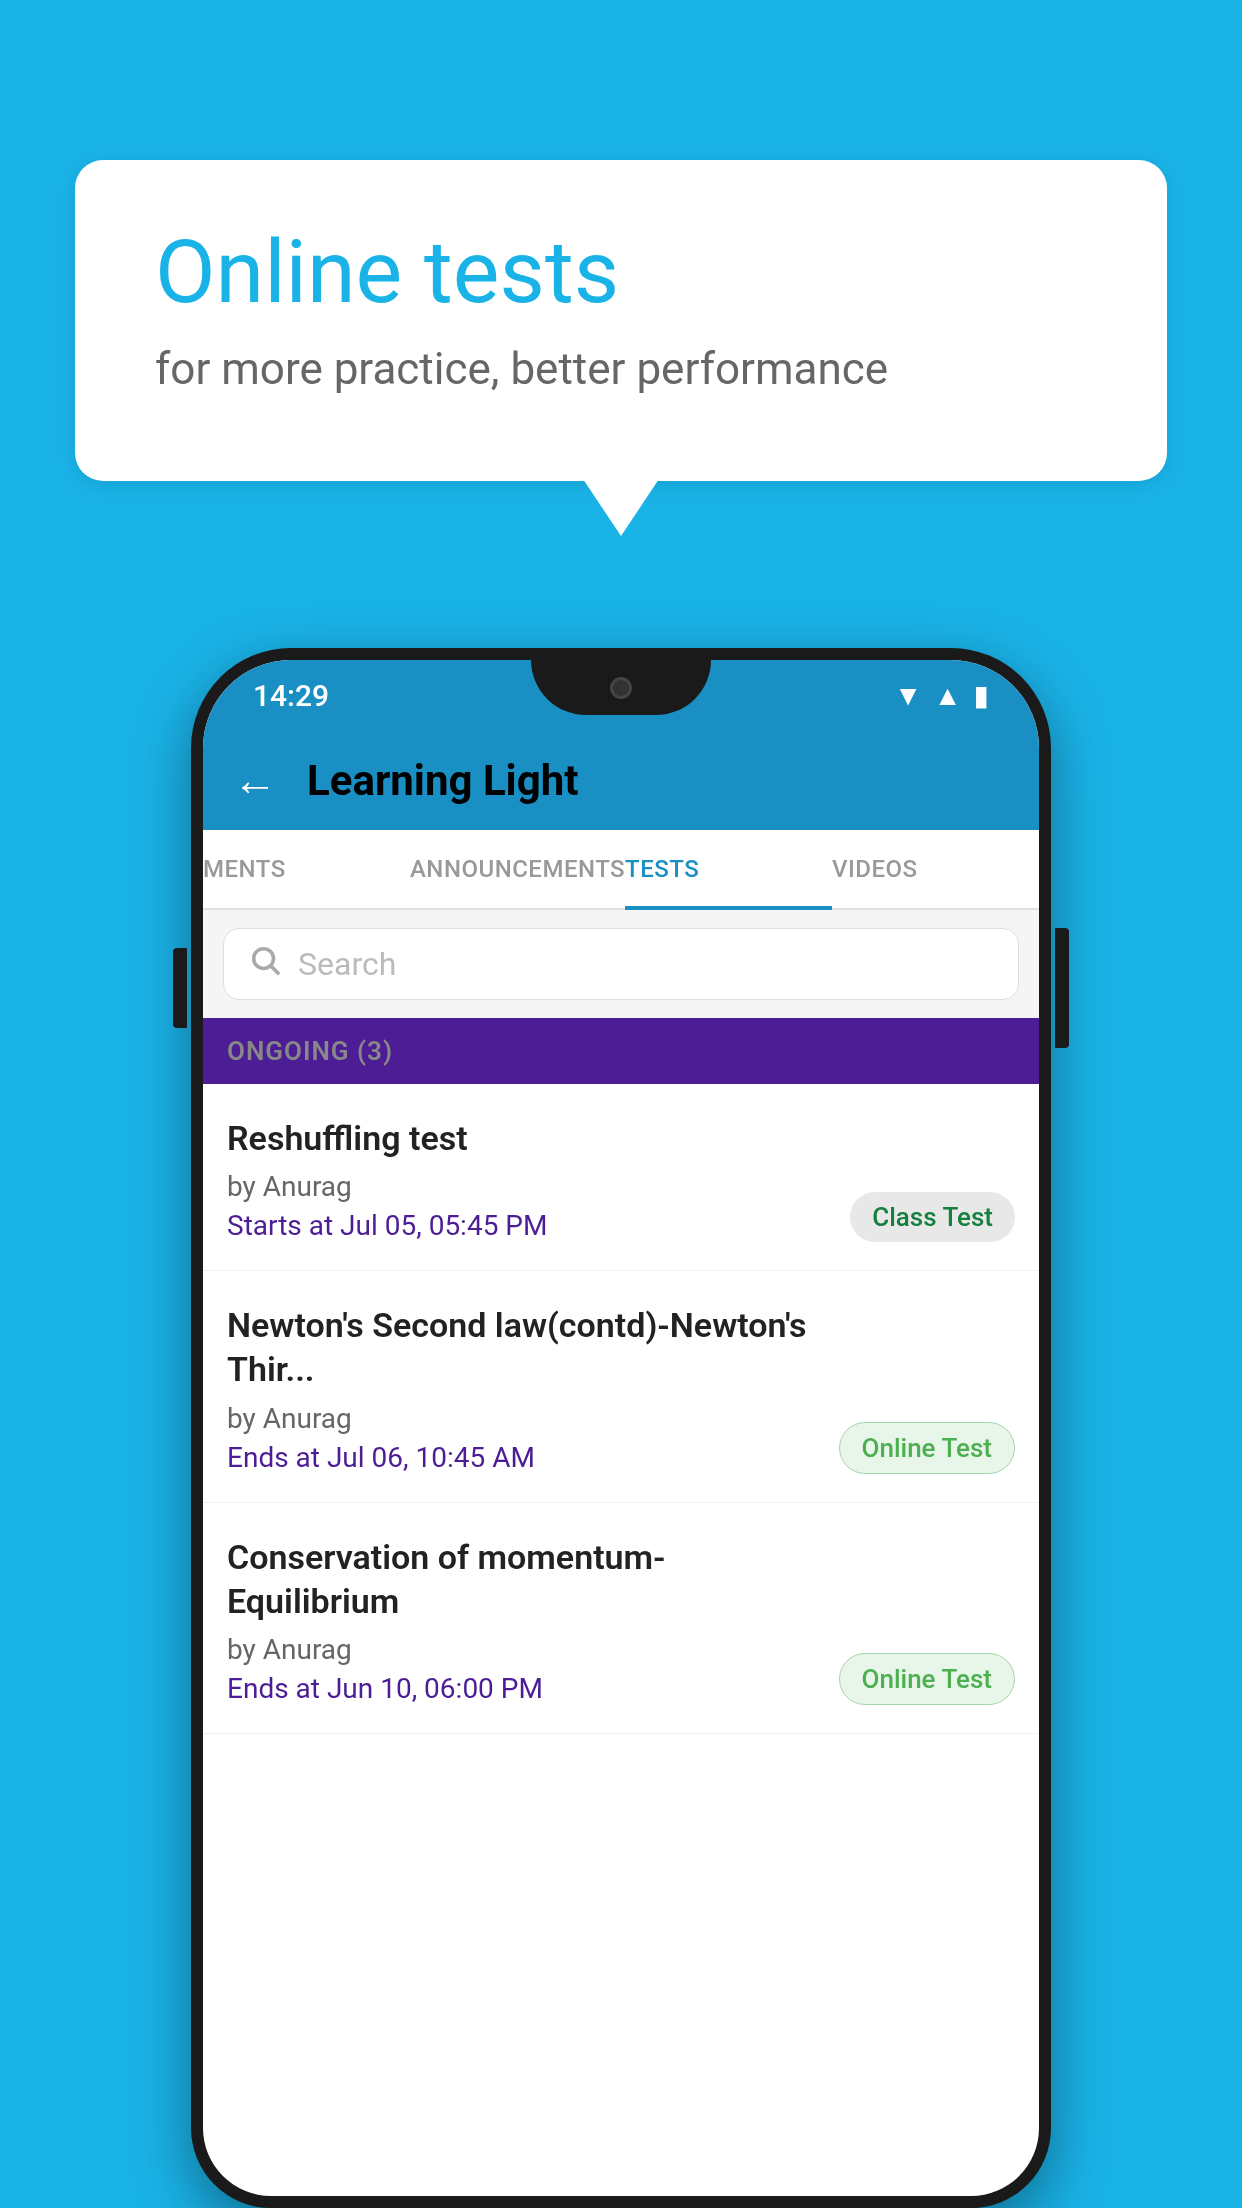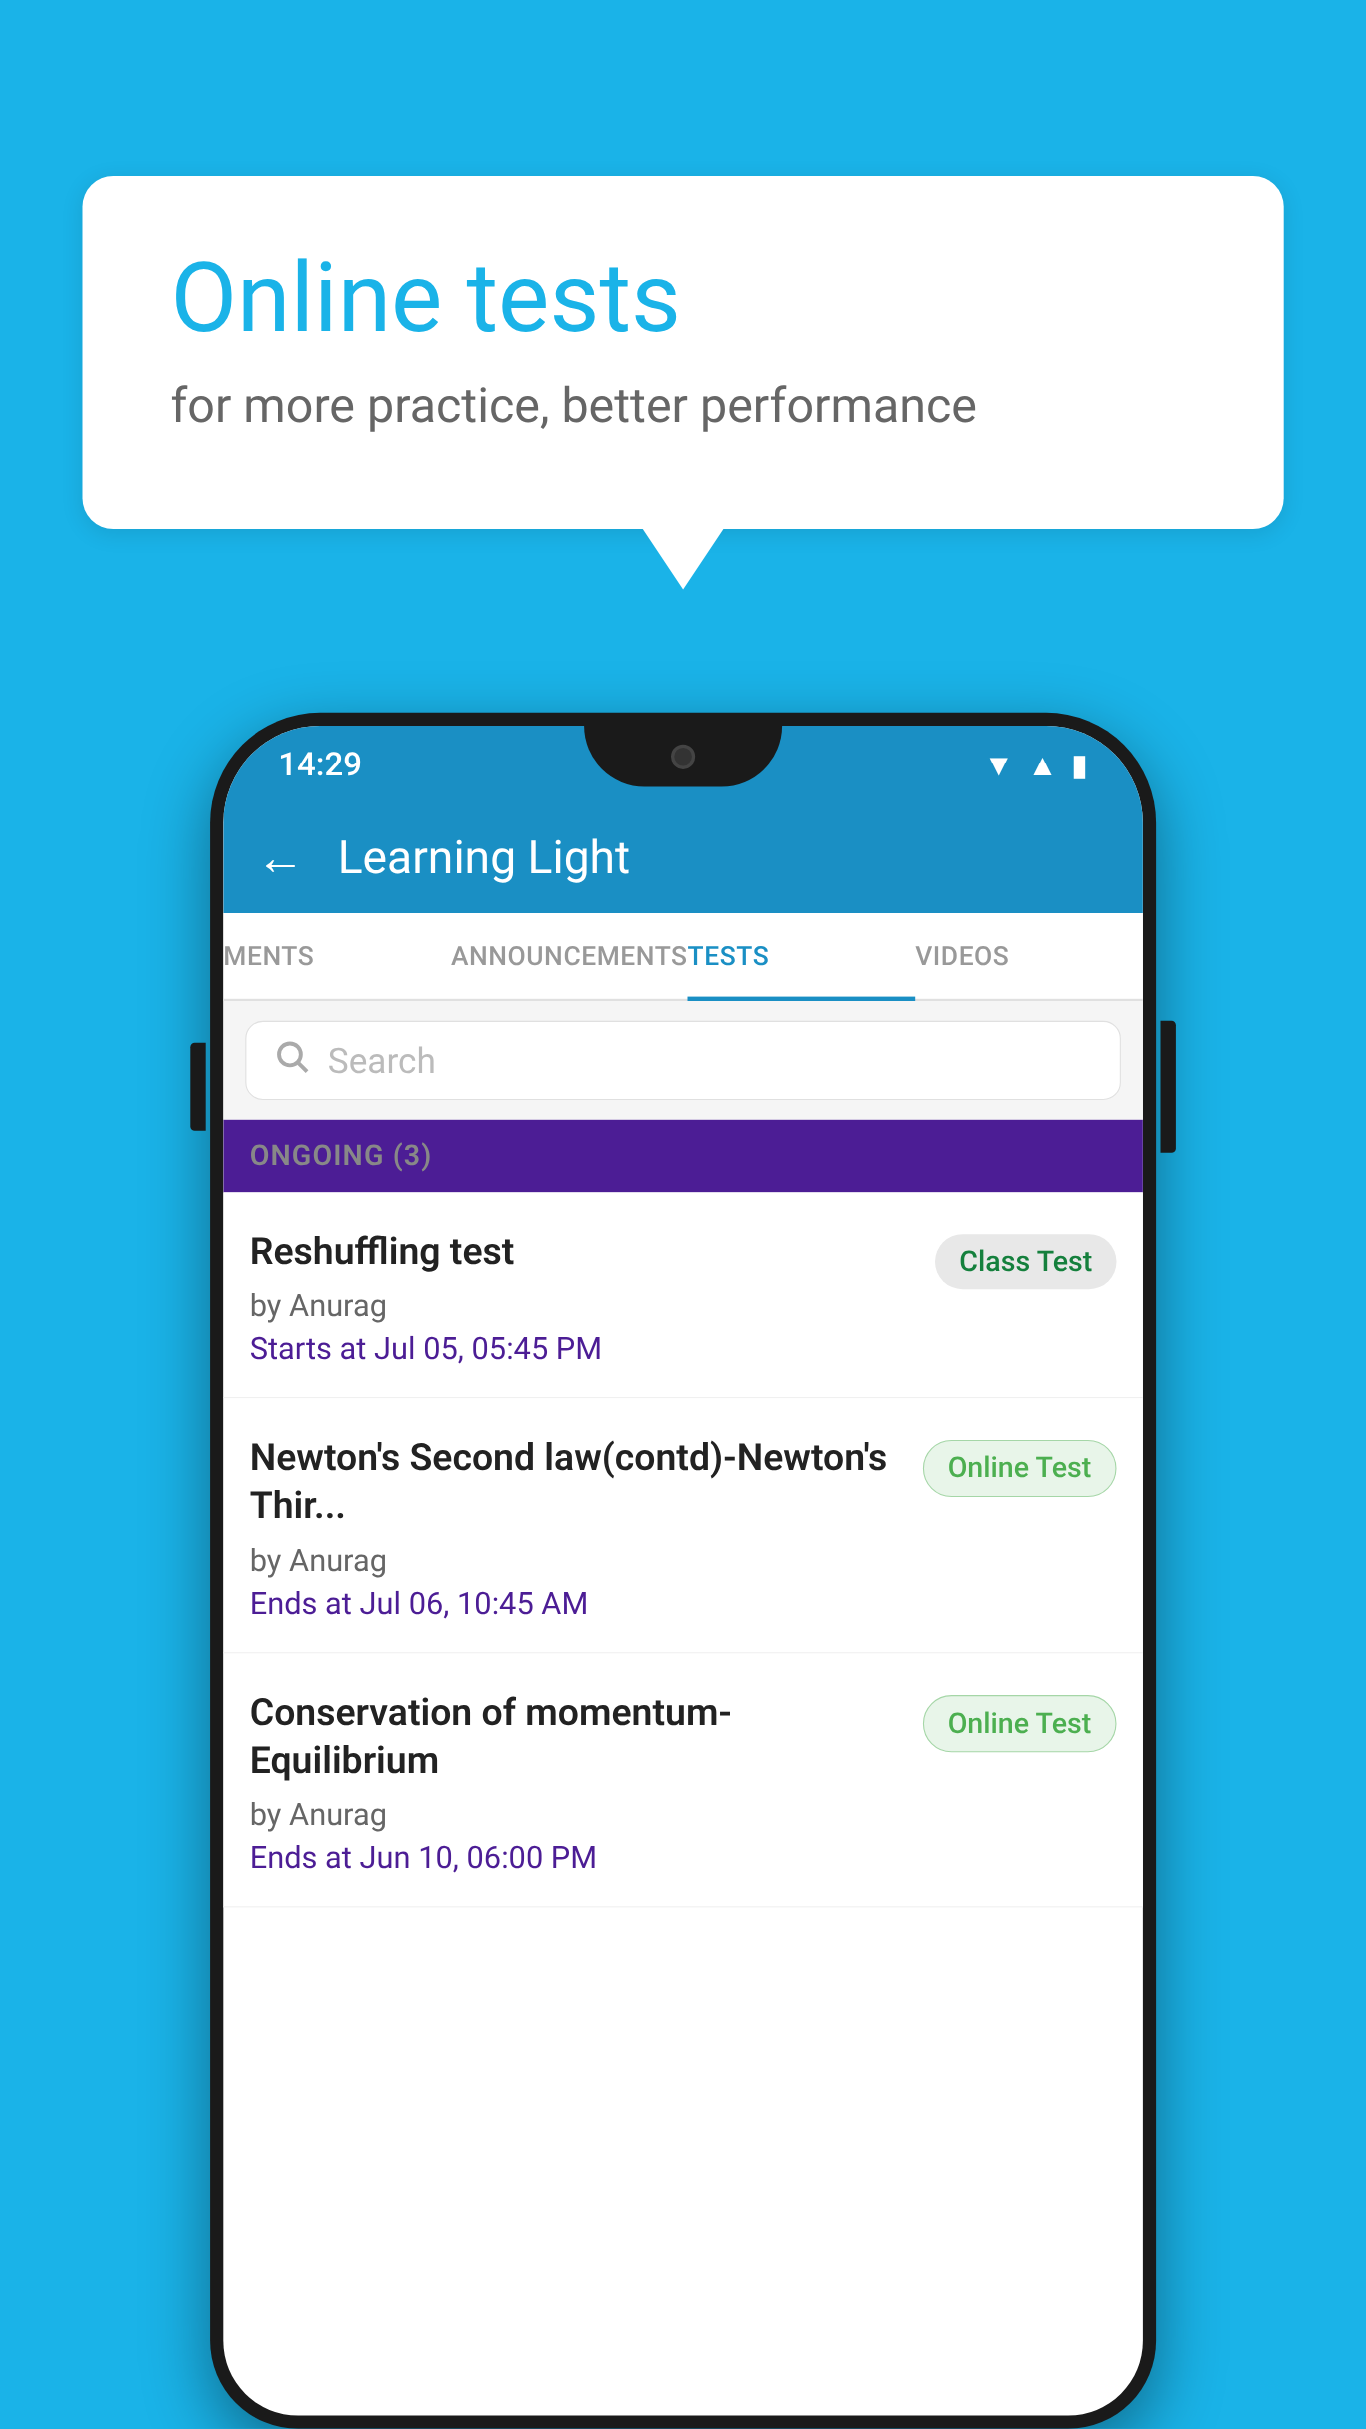--- a/index.html
+++ b/index.html
@@ -164,23 +164,23 @@
       gap: 30px;
     }
 
     .back-arrow {
       color: white;
       font-size: 44px;
       cursor: pointer;
     }
 
     .app-title {
-      color: #ffffff;
+      color: #000000;
       font-size: 42px;
-      font-weight: 400;
+      font-weight: 700;
     }
 
     
     .tab-bar {
       background: white;
       display: flex;
       border-bottom: 2px solid #e0e0e0;
       height: 80px;
     }
 
@@ -250,21 +250,21 @@
 
     
     .test-list {
       background: white;
     }
 
     .test-item {
       padding: 32px 24px 28px 24px;
       border-bottom: 1px solid #f0f0f0;
       display: flex;
-      align-items: flex-start;
+      align-items: flex-end;
       justify-content: space-between;
     }
 
     .test-info {
       flex: 1;
       margin-right: 16px;
     }
 
     .test-name {
       font-size: 34px;

